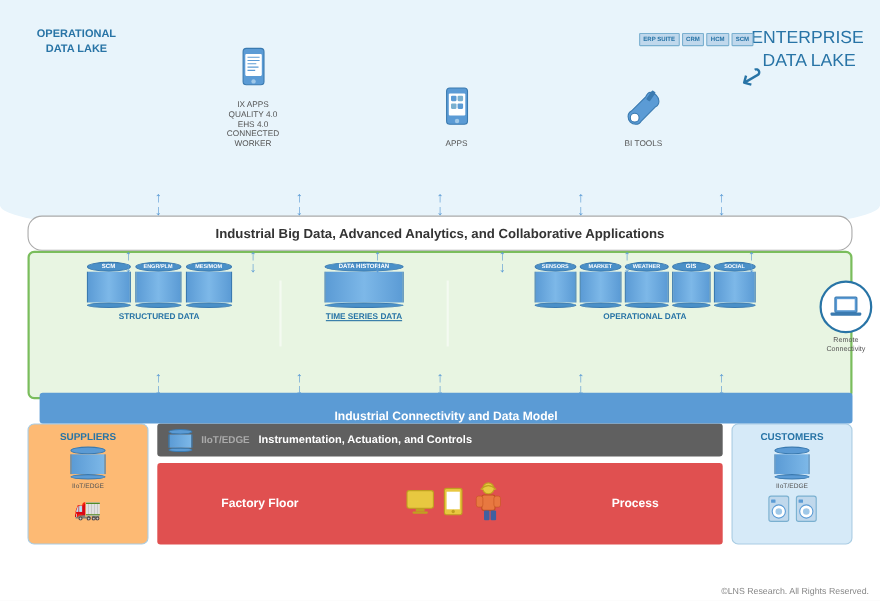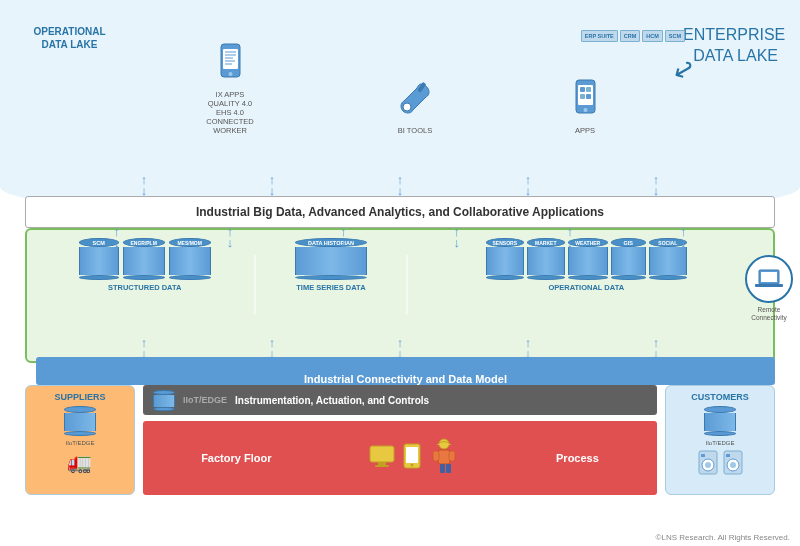--- a/index.html
+++ b/index.html
@@ -116,21 +116,21 @@
       top: 196px;
       left: 25px;
       right: 25px;
       height: 32px;
       background: white;
       border: 1.5px solid #aaa;
       display: flex;
       align-items: center;
       justify-content: center;
       z-index: 5;
-      border-radius: 3px;
+      border-radius: 13px;
     }
 
     .big-data-bar span {
       font-size: 12px;
       color: #333;
       font-weight: 600;
     }
 
     
     .data-section {
@@ -425,47 +425,47 @@
             <line x1="12" y1="13" x2="23" y2="13" stroke="#5b9bd5" stroke-width="1"></line>
             <line x1="12" y1="16" x2="20" y2="16" stroke="#5b9bd5" stroke-width="1"></line>
             <line x1="12" y1="19" x2="22" y2="19" stroke="#5b9bd5" stroke-width="1"></line>
             <line x1="12" y1="22" x2="19" y2="22" stroke="#5b9bd5" stroke-width="1"></line>
           </svg>
         </div>
         <div class="icon-label" style="white-space:pre-line;">IX APPS
 QUALITY 4.0
 EHS 4.0
 CONNECTED WORKER</div>
-      </div>
-
-      <div class="icon-item">
-        <div class="icon-box">
-          <svg width="45" height="45" viewBox="0 0 45 45">
-            <path d="M28 8 C32 8 36 12 36 16 C36 18 35 20 33 21 L20 34 C19 36 17 37 15 37 C11 37 8 34 8 30 C8 28 9 26 11 25 L24 12 C25 10 26 8 28 8 Z" fill="#5b9bd5" stroke="#3a7ab0" stroke-width="1"></path>
-            <circle cx="14" cy="31" r="4" fill="white" stroke="#3a7ab0" stroke-width="1"></circle>
-            <rect x="30" y="6" width="4" height="10" rx="1" fill="#3a7ab0" transform="rotate(35 30 6)"></rect>
-          </svg>
-        </div>
-        <div class="icon-label">BI TOOLS</div>
       </div>
 
       <div class="icon-item" style="margin-top:-10px;">
         <div class="icon-box">
           <svg width="35" height="42" viewBox="0 0 35 42">
             <rect x="8" y="2" width="19" height="33" rx="3" fill="#5b9bd5" stroke="#3a7ab0" stroke-width="1"></rect>
             <rect x="10" y="7" width="15" height="20" rx="1" fill="white"></rect>
             <circle cx="17.5" cy="32" r="2" fill="#a0c8e8"></circle>
             <rect x="12" y="9" width="5" height="5" rx="1" fill="#5b9bd5"></rect>
             <rect x="18" y="9" width="5" height="5" rx="1" fill="#7ab0d0"></rect>
             <rect x="12" y="16" width="5" height="5" rx="1" fill="#7ab0d0"></rect>
             <rect x="18" y="16" width="5" height="5" rx="1" fill="#5b9bd5"></rect>
           </svg>
         </div>
         <div class="icon-label">APPS</div>
       </div>
+
+      <div class="icon-item">
+        <div class="icon-box">
+          <svg width="45" height="45" viewBox="0 0 45 45">
+            <path d="M28 8 C32 8 36 12 36 16 C36 18 35 20 33 21 L20 34 C19 36 17 37 15 37 C11 37 8 34 8 30 C8 28 9 26 11 25 L24 12 C25 10 26 8 28 8 Z" fill="#5b9bd5" stroke="#3a7ab0" stroke-width="1"></path>
+            <circle cx="14" cy="31" r="4" fill="white" stroke="#3a7ab0" stroke-width="1"></circle>
+            <rect x="30" y="6" width="4" height="10" rx="1" fill="#3a7ab0" transform="rotate(35 30 6)"></rect>
+          </svg>
+        </div>
+        <div class="icon-label">BI TOOLS</div>
+      </div>
     </div>
 
     <div class="top-arrows-container">
       <div class="dbl-arrow">
           <span>↑</span>
           <span>↓</span>
         </div>
       <div class="dbl-arrow">
           <span>↑</span>
           <span>↓</span>
@@ -563,21 +563,21 @@
             <div class="cylinder-wrapper">
               <div style="width:72px; display:flex; flex-direction:column; align-items:center;">
                 <div style="width:72px; height:9px; background:#4a90c8; border-radius:50%; border:1px solid #3a7ab0; display:flex; align-items:center; justify-content:center;">
                   <span style="font-size:5.5px; color:white; font-weight:bold;">DATA HISTORIAN</span>
                 </div>
                 <div style="width:72px; height:28px; background:linear-gradient(to right,#5b9bd5,#7db8e8,#5b9bd5); border-left:1px solid #3a7ab0; border-right:1px solid #3a7ab0;"></div>
                 <div style="width:72px; height:5px; background:#4a90c8; border-radius:50%; border:1px solid #3a7ab0;"></div>
               </div>
             </div>
           </div>
-          <div style="font-size:7.5px; color:#2874a6; font-weight:bold; margin-top:3px; text-align:left;">TIME SERIES DATA</div>
+          <div style="font-size:7.5px; color:#2874a6; font-weight:bold; margin-top:3px; text-align:left;text-decoration:underline;">TIME SERIES DATA</div>
         </div>
 
         <div style="width:1.5px; height:60px; background:rgba(255,255,255,0.5); align-self:center;"></div>
 
         <div style="display:flex; flex-direction:column; align-items:center; flex:2;">
           <div style="display:flex; gap:3px; align-items:flex-start;">
 
             <div class="cylinder-wrapper">
               <div style="width:38px; display:flex; flex-direction:column; align-items:center;">
                 <div style="width:38px; height:9px; background:#4a90c8; border-radius:50%; border:1px solid #3a7ab0; display:flex; align-items:center; justify-content:center;">

